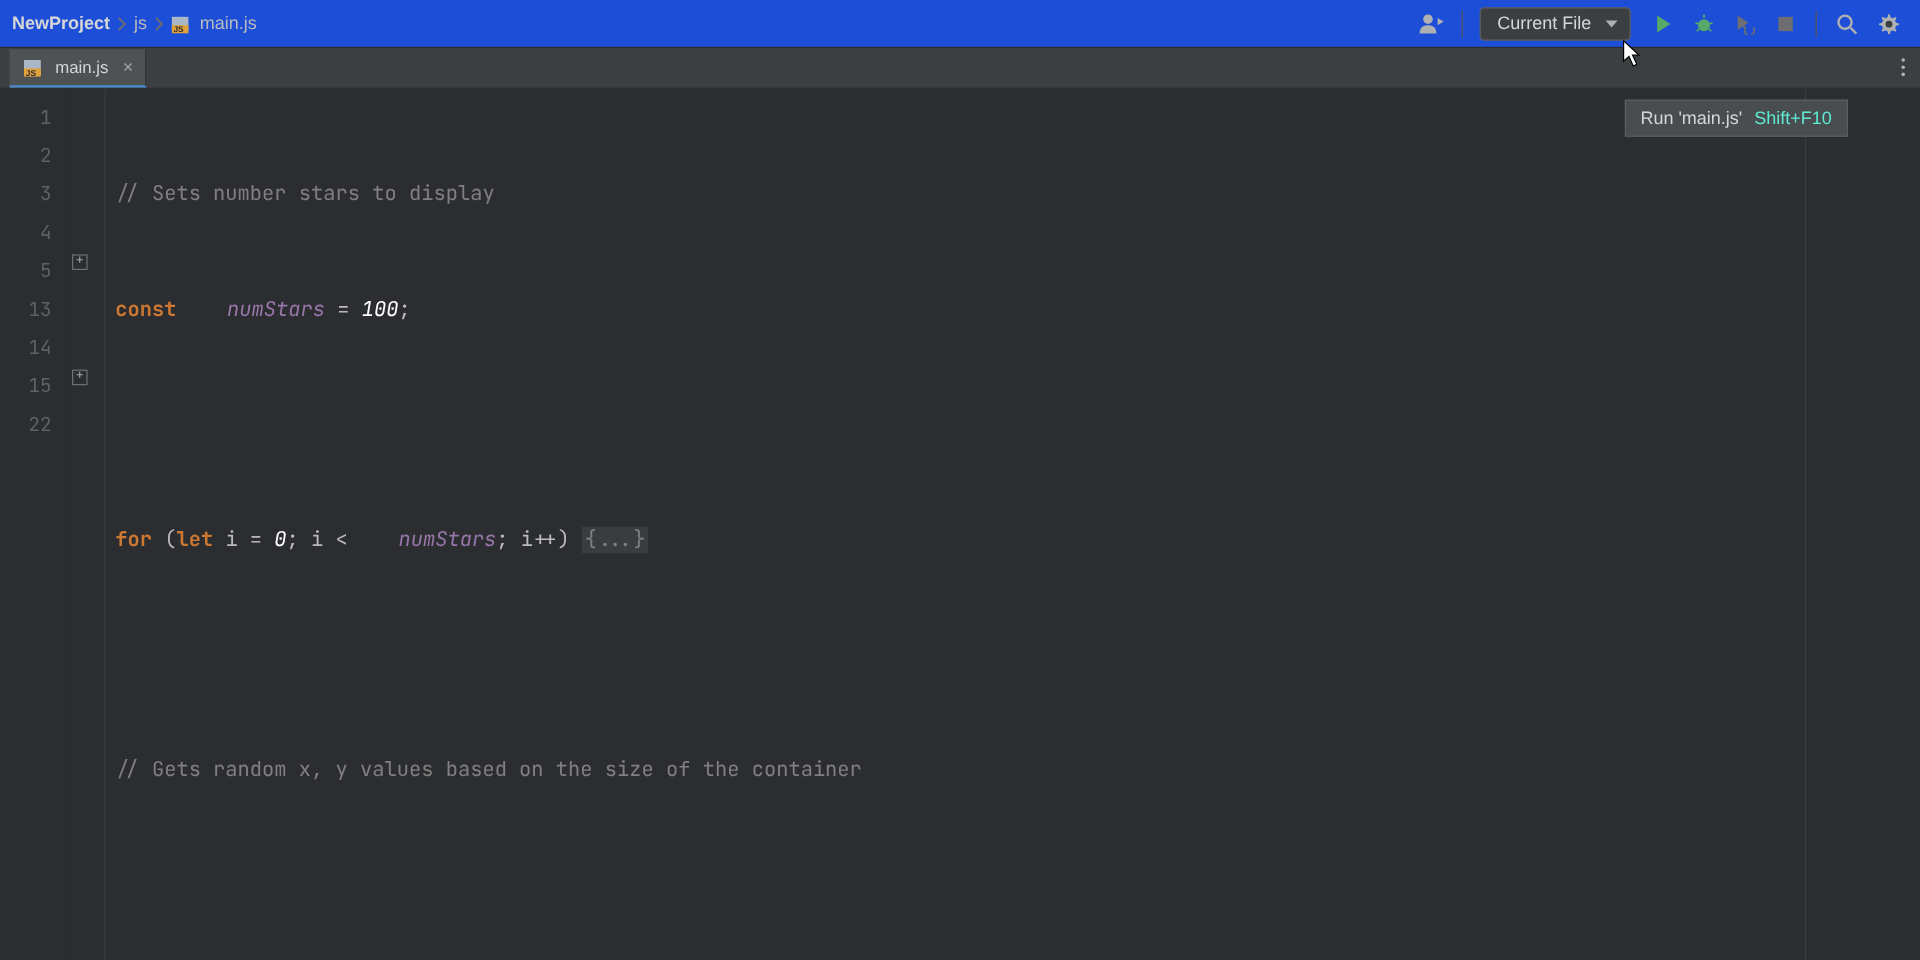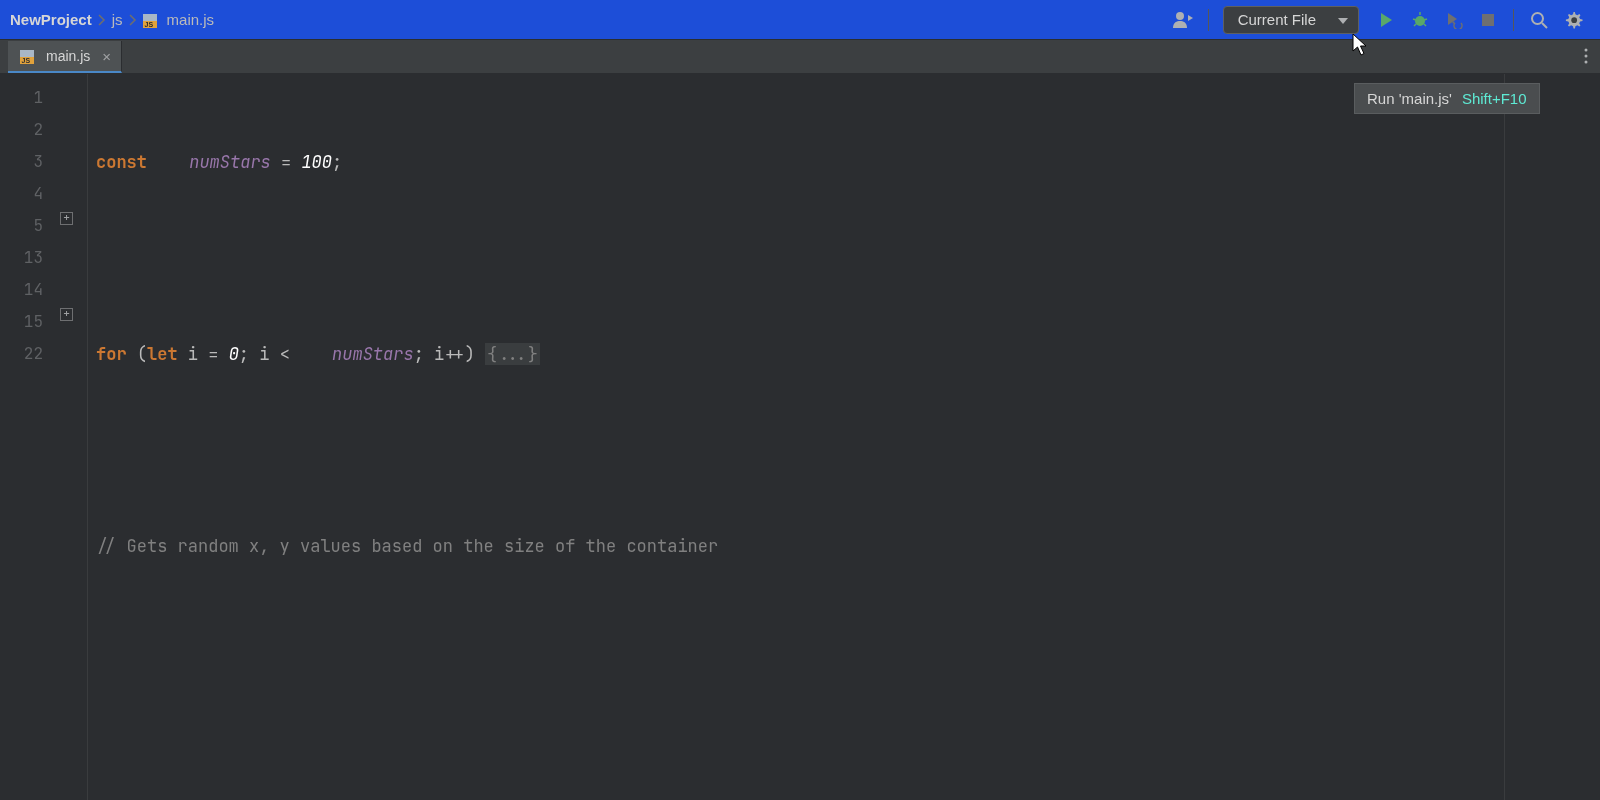--- a/index.html
+++ b/index.html
@@ -59,21 +59,21 @@
 .run-config {
   display: flex; align-items: center;
   background: #3c3f41;
   border: 1px solid #5e6060;
   border-radius: 4px;
   padding: 4px 10px 4px 14px;
   margin: 0 10px 0 6px;
   font-size: 15px;
   color: #d6d6d6;
   height: 28px;
-  gap: 22px;
+  gap: 12px;
 }
 .run-config .chev { color: #aeb0b2; }
 
 .sep-vert {
   width: 1px; height: 22px;
   background: #555759;
   margin: 0 8px;
 }
 
 
@@ -330,20 +330,21 @@
     <div class="ln">13</div>
     <div class="ln">14</div>
     <div class="ln">15</div>
     <div class="ln">22</div>
   </div>
   <div class="fold-col">
     <div class="fold" style="top:138px">+</div>
     <div class="fold" style="top:234px">+</div>
   </div>
   <div class="code">
+    <div class="line"><span class="c-comment">// Sets number stars to display</span></div>
     <div class="line"><span class="c-kw">const</span> <span class="c-ident-italic">numStars</span><span class="c-op"> = </span><span class="c-num">100</span><span class="c-punct">;</span></div>
     <div class="line"></div>
     <div class="line"><span class="c-kw">for</span><span class="c-punct"> (</span><span class="c-kw">let</span><span class="c-punct"> i = </span><span class="c-num">0</span><span class="c-punct">; i &lt; </span><span class="c-ident-italic">numStars</span><span class="c-punct">; i++) </span><span class="c-folded">{...}</span></div>
     <div class="line"></div>
     <div class="line"><span class="c-comment">// Gets random x, y values based on the size of the container</span></div>
     
     
     <div class="right-margin" style="left:1416px"></div>
   </div>
 </div>

